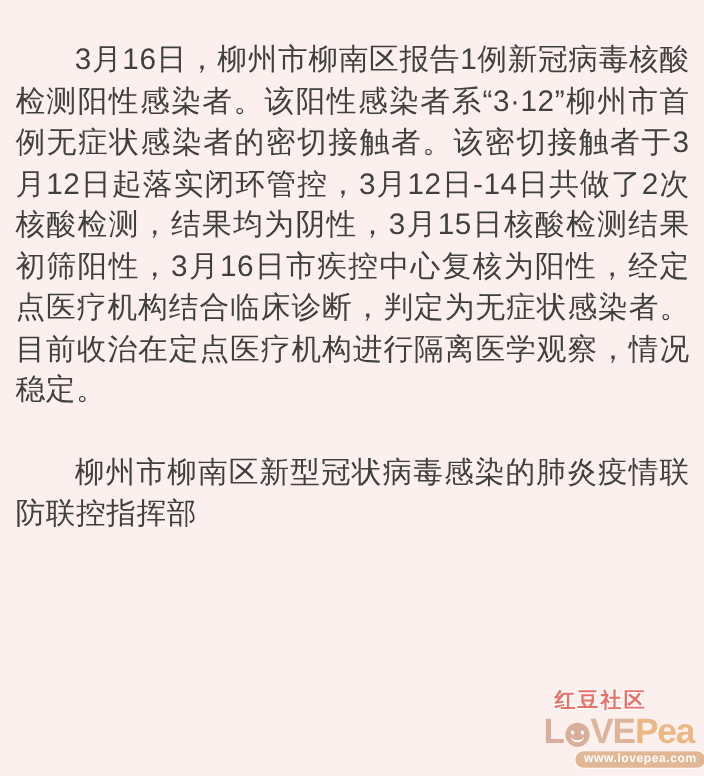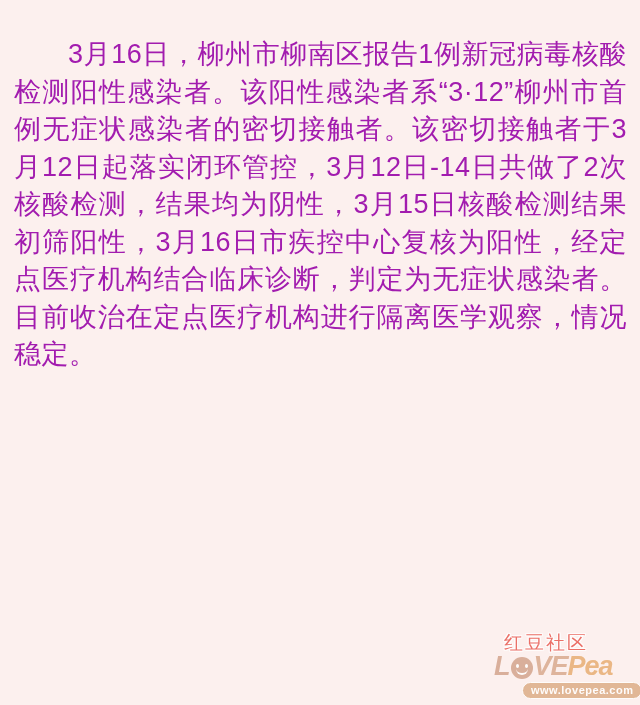--- a/index.html
+++ b/index.html
@@ -9,21 +9,21 @@
   body {
     width: 640px;
     height: 705px;
     background: #fcf0ee;
     position: relative;
     overflow: hidden;
     font-family: "Liberation Sans", "DejaVu Sans", sans-serif;
   }
   .announcement {
     padding: 36px 13px 0 14px;
-    color: #a21caf;
+    color: #404040;
   }
   .announcement p {
     margin: 0 0 37px 0;
     font-size: 27px;
     line-height: 37.5px;
     text-indent: 2em;
     letter-spacing: 0.5px;
     text-align: justify;
   }
   
@@ -34,34 +34,33 @@
     width: 140px;
     opacity: 0.82;
     text-align: left;
     line-height: 1;
     user-select: none;
   }
   .wm-cn {
     display: block;
     margin-left: 10px;
     font-size: 19px;
-    font-weight: normal;
+    font-weight: bold;
     letter-spacing: 2px;
     color: #e8544a;
     text-shadow: -1px -1px 0 #fff, 1px -1px 0 #fff, -1px 1px 0 #fff, 1px 1px 0 #fff,
                  0 -1px 0 #fff, 0 1px 0 #fff, -1px 0 0 #fff, 1px 0 0 #fff;
   }
   .wm-brand {
     display: block;
     margin-top: 1px;
-    font-size: 27px;
+    font-size: 32px;
     font-weight: bold;
     letter-spacing: -1px;
     white-space: nowrap;
-    font-style: italic;
   }
   .wm-brand .lt1 { color: #d2a189; }
   .wm-brand .lt2 { color: #d8a78b; }
   .wm-brand .lt3 { color: #e7ab6e; }
   .wm-face {
     display: inline-block;
     width: 22px;
     height: 22px;
     border-radius: 50%;
     background: #d2a189;
@@ -100,20 +99,21 @@
     font-weight: bold;
     letter-spacing: 0.5px;
     white-space: nowrap;
   }
 </style>
 </head>
 <body>
 
 <main class="announcement">
   <p>3月16日，柳州市柳南区报告1例新冠病毒核酸检测阳性感染者。该阳性感染者系“3·12”柳州市首例无症状感染者的密切接触者。该密切接触者于3月12日起落实闭环管控，3月12日-14日共做了2次核酸检测，结果均为阴性，3月15日核酸检测结果初筛阳性，3月16日市疾控中心复核为阳性，经定点医疗机构结合临床诊断，判定为无症状感染者。目前收治在定点医疗机构进行隔离医学观察，情况稳定。</p>
+  <p>柳州市柳南区新型冠状病毒感染的肺炎疫情联防联控指挥部</p>
 
 </main>
 
 <div class="watermark">
   <span class="wm-cn">红豆社区</span>
   <span class="wm-brand"><span class="lt1">L</span><span class="wm-face"><span class="eye left"></span><span class="eye right"></span><span class="mouth"></span></span><span class="lt2">VE</span><span class="lt3">Pea</span></span>
   <span class="wm-url">www.lovepea.com</span>
 </div>
 
 </body></html>

